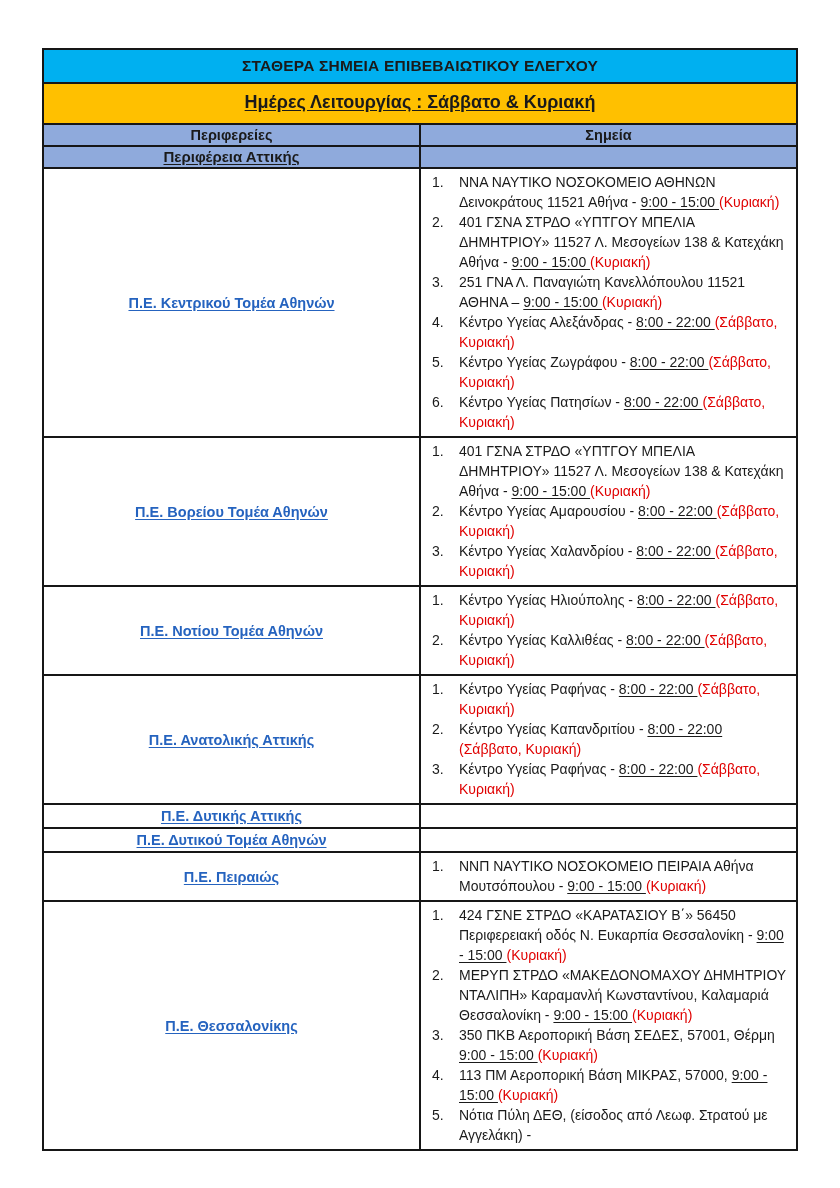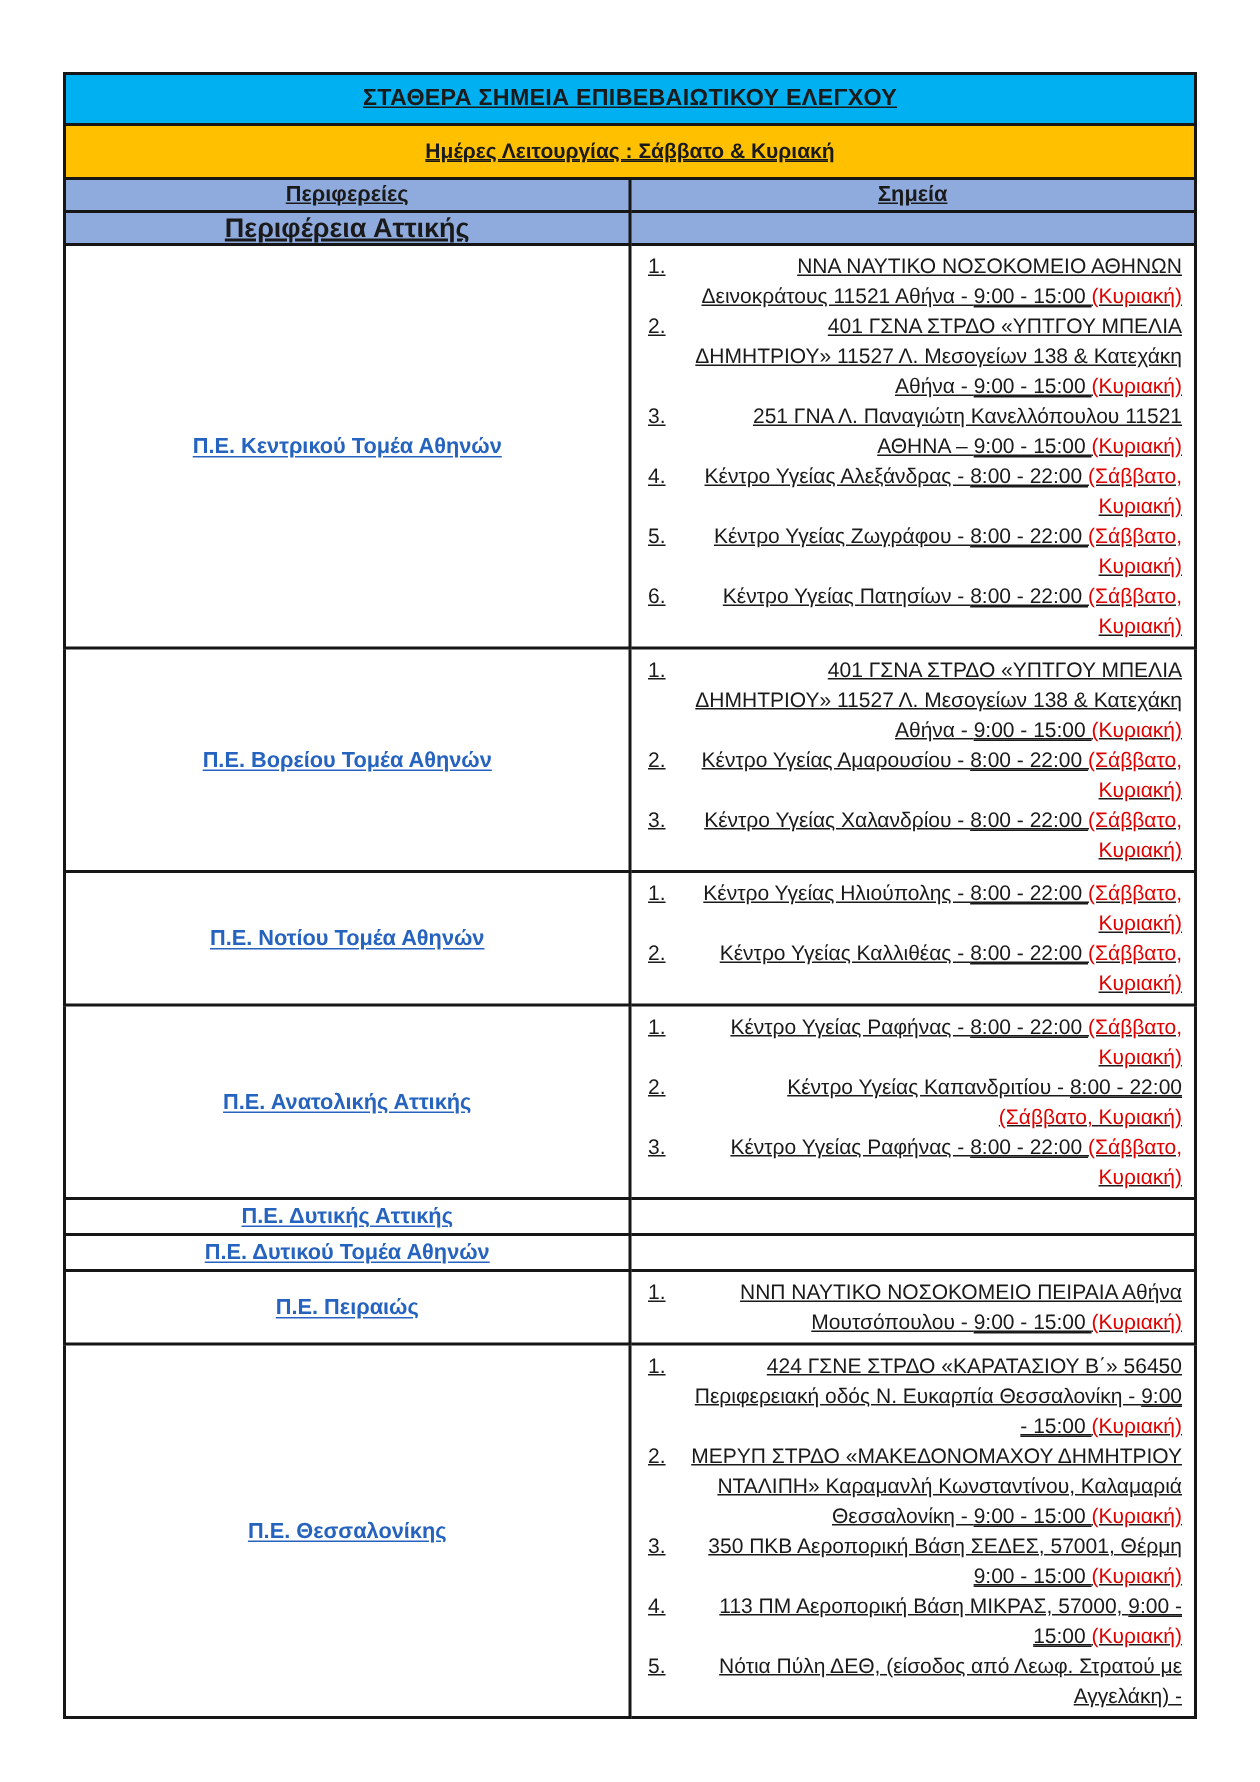--- a/index.html
+++ b/index.html
@@ -7,48 +7,48 @@
     --link:#2563BF; --red:#E00000; --text:#1a1a1a; --border:#161616;
   }
   html,body{margin:0;padding:0;}
   body{
     width:840px;height:1188px;background:#ffffff;
     font-family:"Liberation Sans",sans-serif;color:var(--text);
     position:relative;overflow:hidden;
   }
   .page{position:absolute;left:42px;top:48px;width:756px;}
   table.doc{border-collapse:collapse;width:100%;table-layout:fixed;}
-  table.doc td{border:2px solid var(--border);text-decoration:underline;}
+  table.doc td{border:2px solid var(--border);}
   .name-col{width:225px;}
   .title-cyan{
     background:var(--cyan);text-align:center;font-weight:bold;
     font-size:15.5px;padding:7px 4px;letter-spacing:.2px;
   }
   .title-yellow{
     background:var(--yellow);text-align:center;font-weight:bold;
-    font-size:14px;padding:8px 4px 10px;
+    font-size:18px;padding:8px 4px 10px;
   }
   .col-head{
     background:var(--lightblue);text-align:center;font-weight:bold;
     font-size:14.5px;padding:2px 4px;
   }
   .section-cell{
     background:var(--lightblue);text-align:center;font-weight:bold;
-    font-size:18px;padding:1px 3px;line-height:18px;vertical-align:middle;
+    font-size:15px;padding:1px 3px;line-height:18px;vertical-align:middle;
   }
   .section-name,.u,.subtitle-text{text-decoration:underline;text-underline-offset:2px;}
   .unit-cell{text-align:center;vertical-align:middle;padding:2px;background:#fff;}
   .unit-name{
     color:var(--link);font-weight:bold;font-size:14.5px;
     text-decoration:underline;text-underline-offset:2px;line-height:18px;display:inline-block;
   }
   .points-cell{padding:3px 8px 4px 11px;vertical-align:top;background:#fff;}
   .point{display:flex;line-height:20px;font-size:14px;}
   .point .num{flex:0 0 27px;}
-  .point .content{flex:1;min-width:0;text-align:right;}
+  .point .content{flex:1;min-width:0;}
   .red{color:var(--red);}
 </style>
 </head>
 <body>
 
 <div class="page">
   <table class="doc">
     <tbody id="table-body">
       <tr>
         <td colspan="2" class="title-cyan">ΣΤΑΘΕΡΑ ΣΗΜΕΙΑ ΕΠΙΒΕΒΑΙΩΤΙΚΟΥ ΕΛΕΓΧΟΥ</td>

